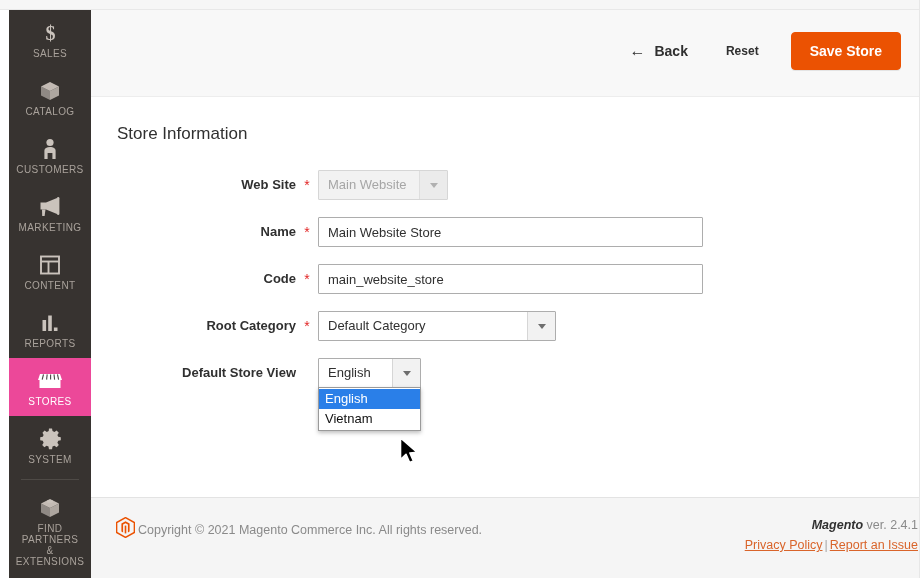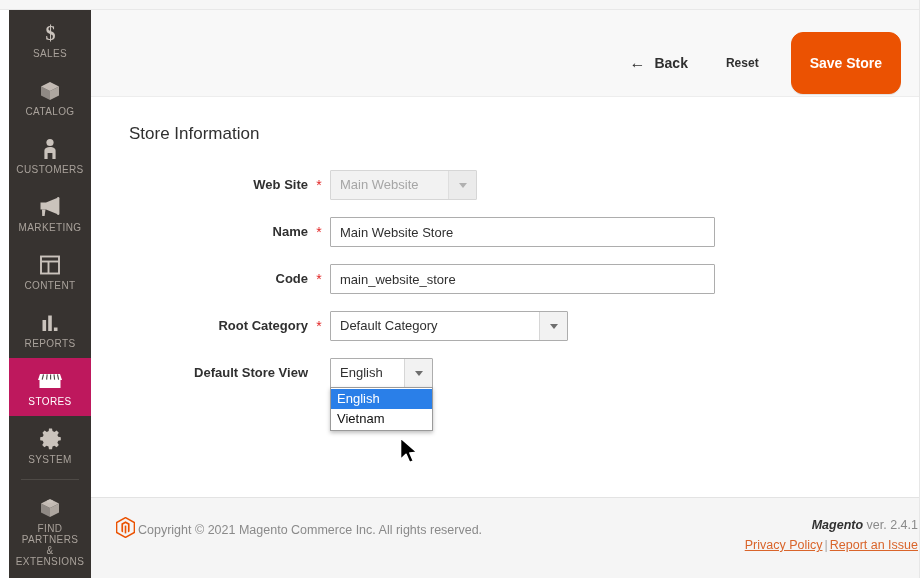--- a/index.html
+++ b/index.html
@@ -36,21 +36,21 @@
     z-index: 30;
   }
   .nav-item {
     position: relative;
     width: 82px;
     padding: 9px 2px 9px 2px;
     text-align: center;
     cursor: pointer;
     color: #aaa6a0;
   }
-  .nav-item.active { background: #be185d; }
+  .nav-item.active { background: #ec4899; }
   .nav-item .ico {
     display: block;
     height: 26px;
     line-height: 26px;
     margin-bottom: 3px;
     color: #cac3bc;
   }
   .nav-item.active .ico { color: #ffffff; }
   .nav-item .lbl {
     display: block;
@@ -113,34 +113,34 @@
     padding: 7px 20px;
     cursor: pointer;
     font-family: "Liberation Sans", sans-serif;
   }
   .btn-save {
     font-size: 14px;
     font-weight: bold;
     color: #ffffff;
     background: #eb5202;
     border: 1px solid #eb5202;
-    border-radius: 12px;
-    padding: 22px 18px;
+    border-radius: 4px;
+    padding: 10px 18px;
     margin-left: 12px;
     cursor: pointer;
     font-family: "Liberation Sans", sans-serif;
     box-shadow: 0 1px 0 rgba(0,0,0,.08);
   }
 
   
   .content {
     position: relative;
     background: #ffffff;
     height: 390px;
-    padding: 27px 0 0 12px;
+    padding: 27px 0 0 0;
   }
   .section-title {
     font-size: 17px;
     color: #303030;
     font-weight: normal;
     margin: 0 0 26px 26px;
   }
 
   .field-row {
     display: flex;
@@ -216,21 +216,21 @@
   }
   .sel.disabled {
     background: #f2f2f2;
     border-color: #d6d6d6;
     cursor: default;
   }
   .sel.disabled .val { color: #a6a6a6; }
   .sel.disabled .drop { background: #ebebeb; border-left-color: #dedede; }
   .sel.disabled .drop .car { border-top-color: #b0b0b0; }
 
-  .sel.w-website { width: 147px; }
+  .sel.w-website { width: 130px; }
   .sel.w-rootcat { width: 238px; }
   .sel.w-storeview { width: 103px; }
 
   
   .dropdown-list {
     position: absolute;
     top: 29px;
     left: 0;
     width: 103px;
     background: #ffffff;

